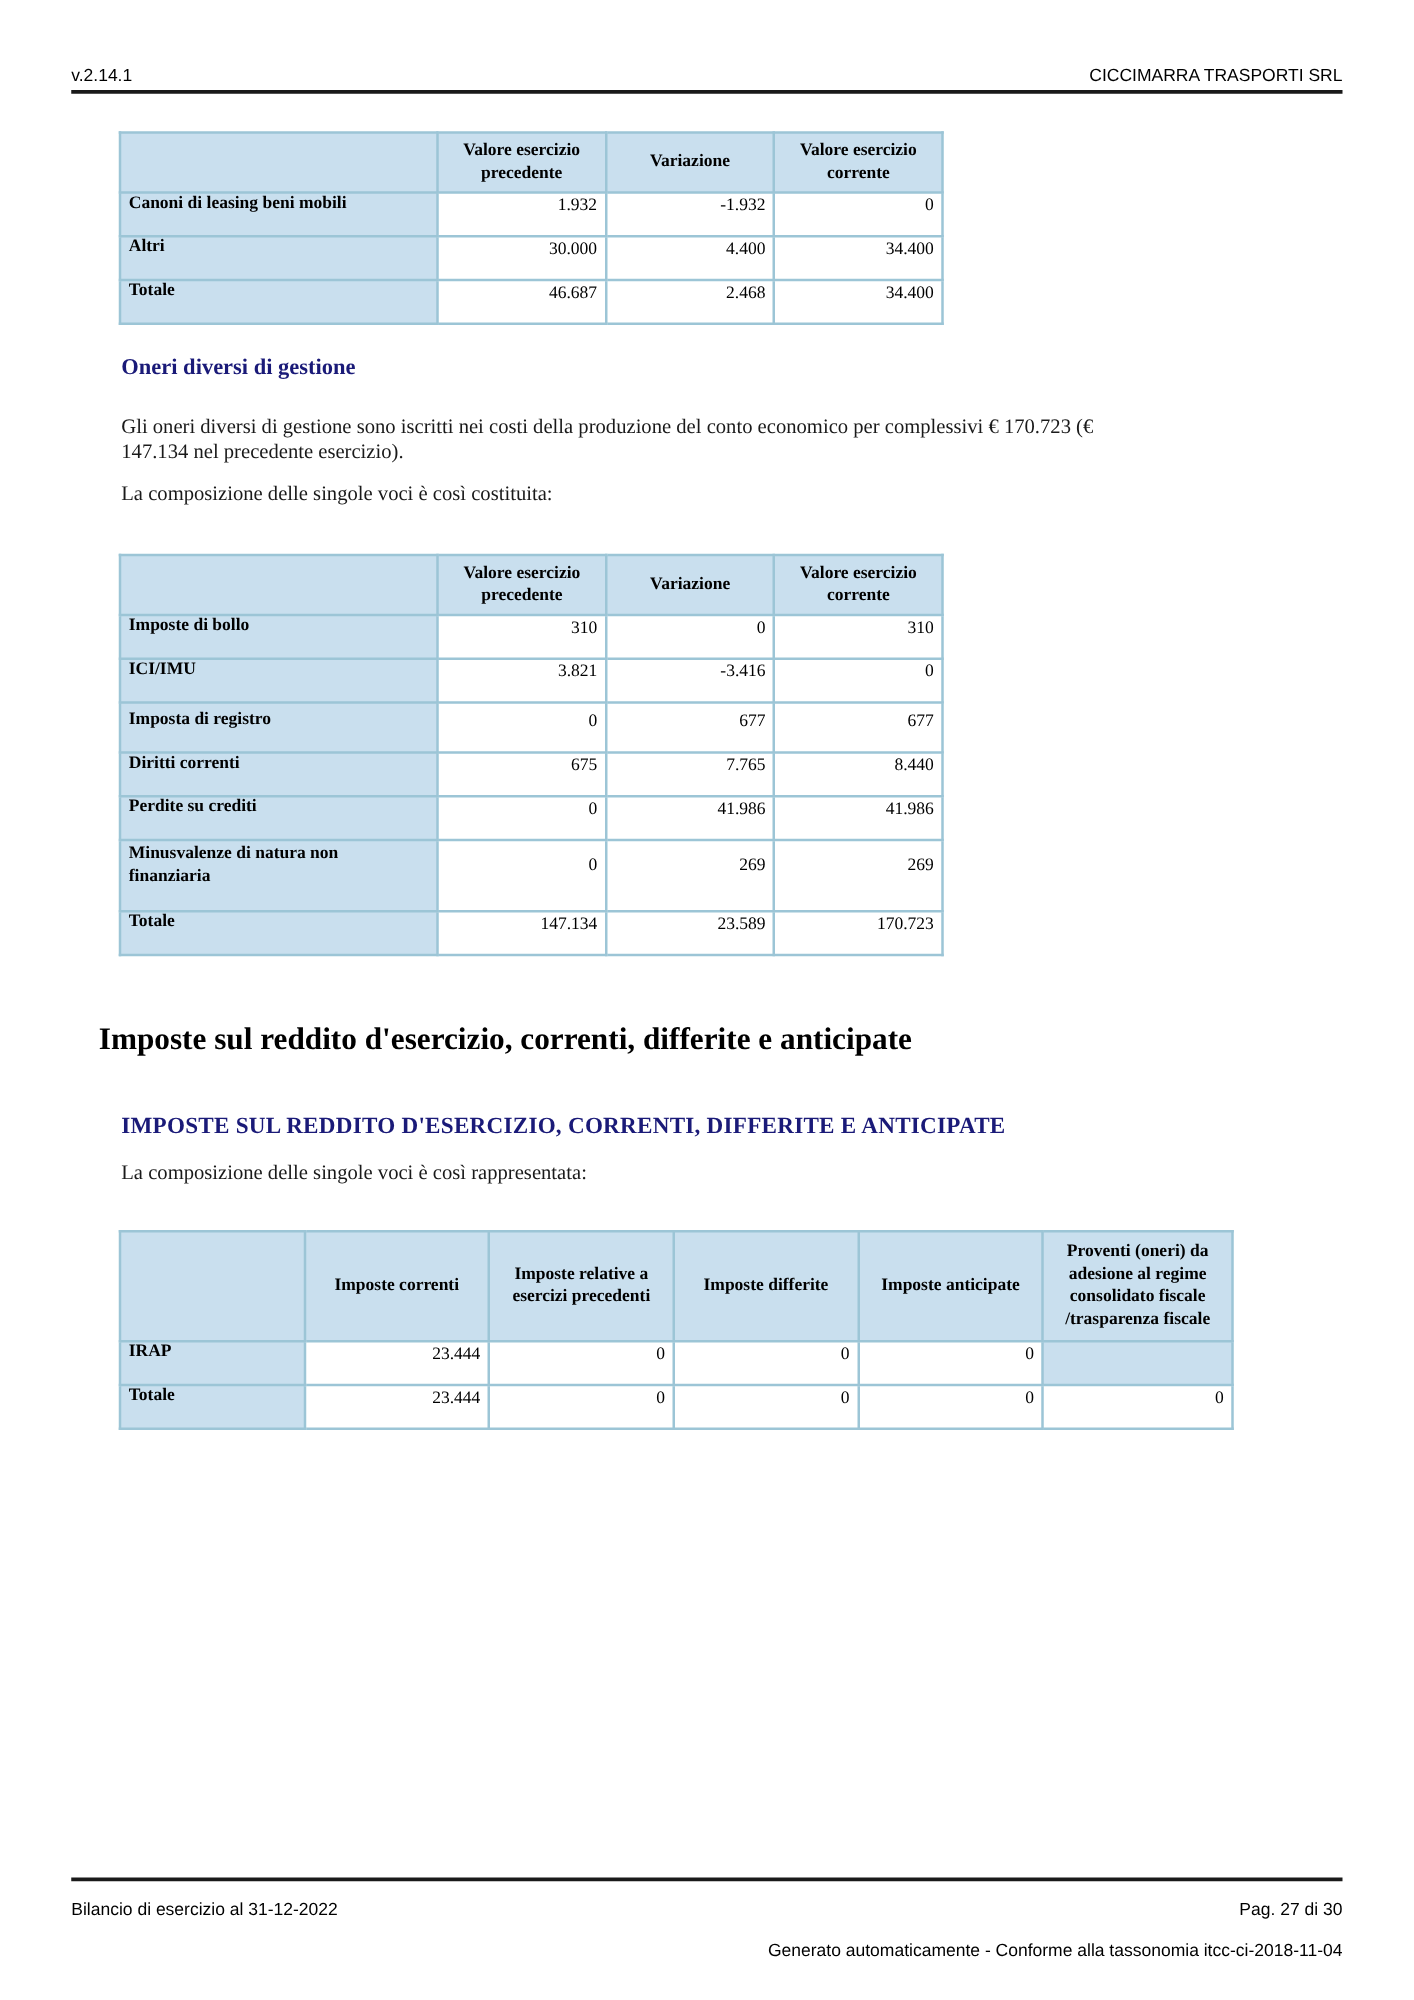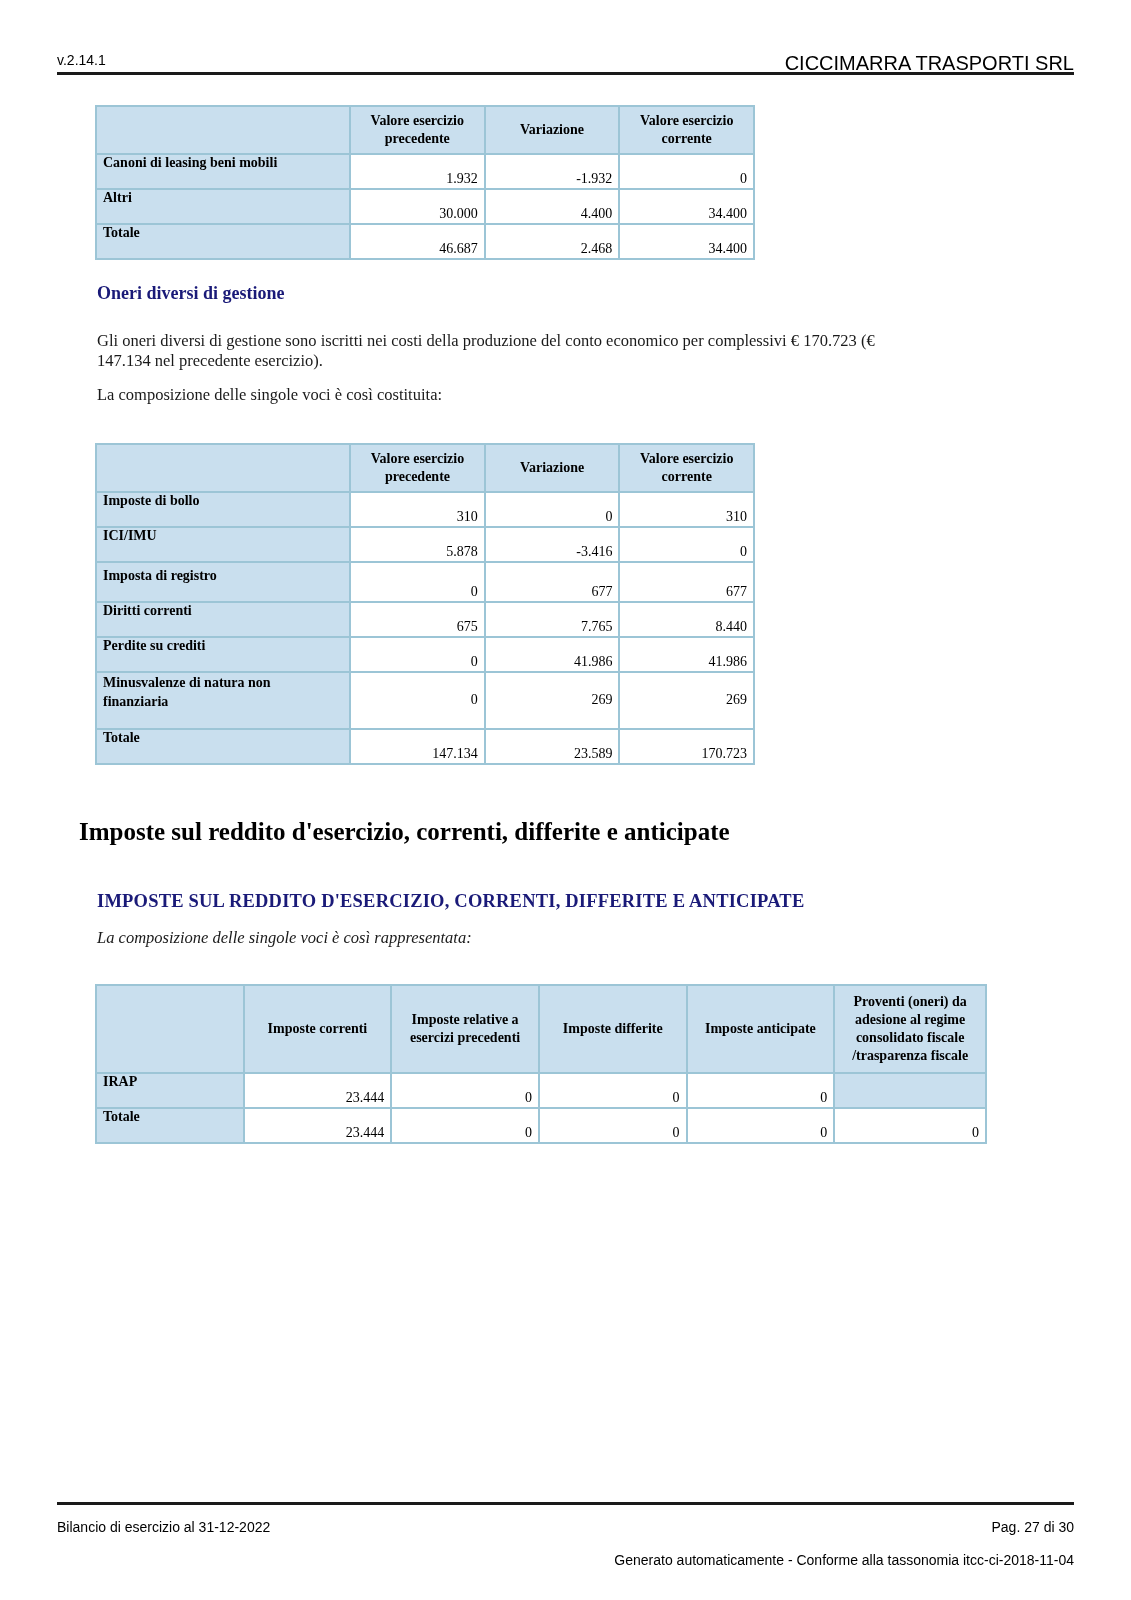--- a/index.html
+++ b/index.html
@@ -1,28 +1,28 @@
 <!DOCTYPE html>
 <html><head>
 <meta charset="utf-8">
 <style>
   html, body { margin: 0; padding: 0; background: #ffffff; }
   body { width: 1131px; height: 1600px; position: relative; overflow: hidden; color: #000; }
   .sans { font-family: "Liberation Sans", sans-serif; }
 
   .page-header { position: absolute; left: 57px; right: 57px; top: 52px; height: 24px; }
   .page-header .left { position: absolute; left: 0; top: 0; font-size: 14px; }
-  .page-header .right { position: absolute; right: 0; top: 0; font-size: 20px; }
+  .page-header .right { position: absolute; right: 0; top: 0; font-size: 14px; }
   .rule { position: absolute; left: 57px; right: 57px; height: 3px; background: #1a1a1a; }
 
   table.fin { position: absolute; border-collapse: collapse; font-family: "Liberation Serif", serif; font-size: 14px; }
   table.fin td, table.fin th { border: 2px solid #9cc5d6; padding: 0 6px; }
   table.fin th { background: #c9dfee; font-weight: bold; text-align: center; line-height: 18px; }
   table.fin td.label { background: #c9dfee; font-weight: bold; text-align: left; vertical-align: bottom; padding-bottom: 17px; }
-  table.fin td.num { background: #ffffff; text-align: right; vertical-align: bottom; padding-bottom: 1px; border-radius: 11px; }
+  table.fin td.num { background: #ffffff; text-align: right; vertical-align: bottom; padding-bottom: 15px; border-radius: 11px; }
   table.fin td.empty-blue { background: #c9dfee; }
 
   .subheading { position: absolute; left: 97px; color: #1a1a78; font-family: "Liberation Serif", serif; font-weight: bold; }
   .para { position: absolute; left: 97px; font-family: "Liberation Serif", serif; font-size: 16.5px; color: #1a1a1a; }
   .bigheading { position: absolute; left: 79px; font-family: "Liberation Serif", serif; font-weight: bold; font-size: 25px; }
 
   .footer { position: absolute; left: 57px; right: 57px; font-family: "Liberation Sans", sans-serif; font-size: 14px; }
 </style>
 </head>
 <body>
@@ -88,21 +88,21 @@
     <th>Valore esercizio corrente</th>
   </tr>
   <tr style="height:30px;">
     <td class="label">Imposte di bollo</td>
     <td class="num">310</td>
     <td class="num">0</td>
     <td class="num">310</td>
   </tr>
   <tr style="height:30px;">
     <td class="label">ICI/IMU</td>
-    <td class="num">5.878</td>
+    <td class="num">3.821</td>
     <td class="num">-3.416</td>
     <td class="num">0</td>
   </tr>
   <tr style="height:40px;">
     <td class="label">Imposta di registro</td>
     <td class="num">0</td>
     <td class="num">677</td>
     <td class="num">677</td>
   </tr>
   <tr style="height:30px;">
@@ -127,21 +127,21 @@
     <td class="label">Totale</td>
     <td class="num">147.134</td>
     <td class="num">23.589</td>
     <td class="num">170.723</td>
   </tr>
 </tbody>
   </table>
 
 <div class="bigheading" style="top:818px;">Imposte sul reddito d'esercizio, correnti, differite e anticipate</div>
 <div class="subheading" style="top:891px; font-size:18.5px; letter-spacing:0.2px;">IMPOSTE SUL REDDITO D'ESERCIZIO, CORRENTI, DIFFERITE E ANTICIPATE</div>
-<div class="para" style="top:928px;font-style:italic;">La composizione delle singole voci è così rappresentata:</div>
+<div class="para" style="top:928px;">La composizione delle singole voci è così rappresentata:</div>
 
 <table class="fin" style="left:95px; top:984px; width:892px;">
   <colgroup>
       <col style="width:148px">
       <col style="width:148px">
       <col style="width:148px">
       <col style="width:148px">
       <col style="width:148px">
       <col style="width:152px">
     </colgroup>

